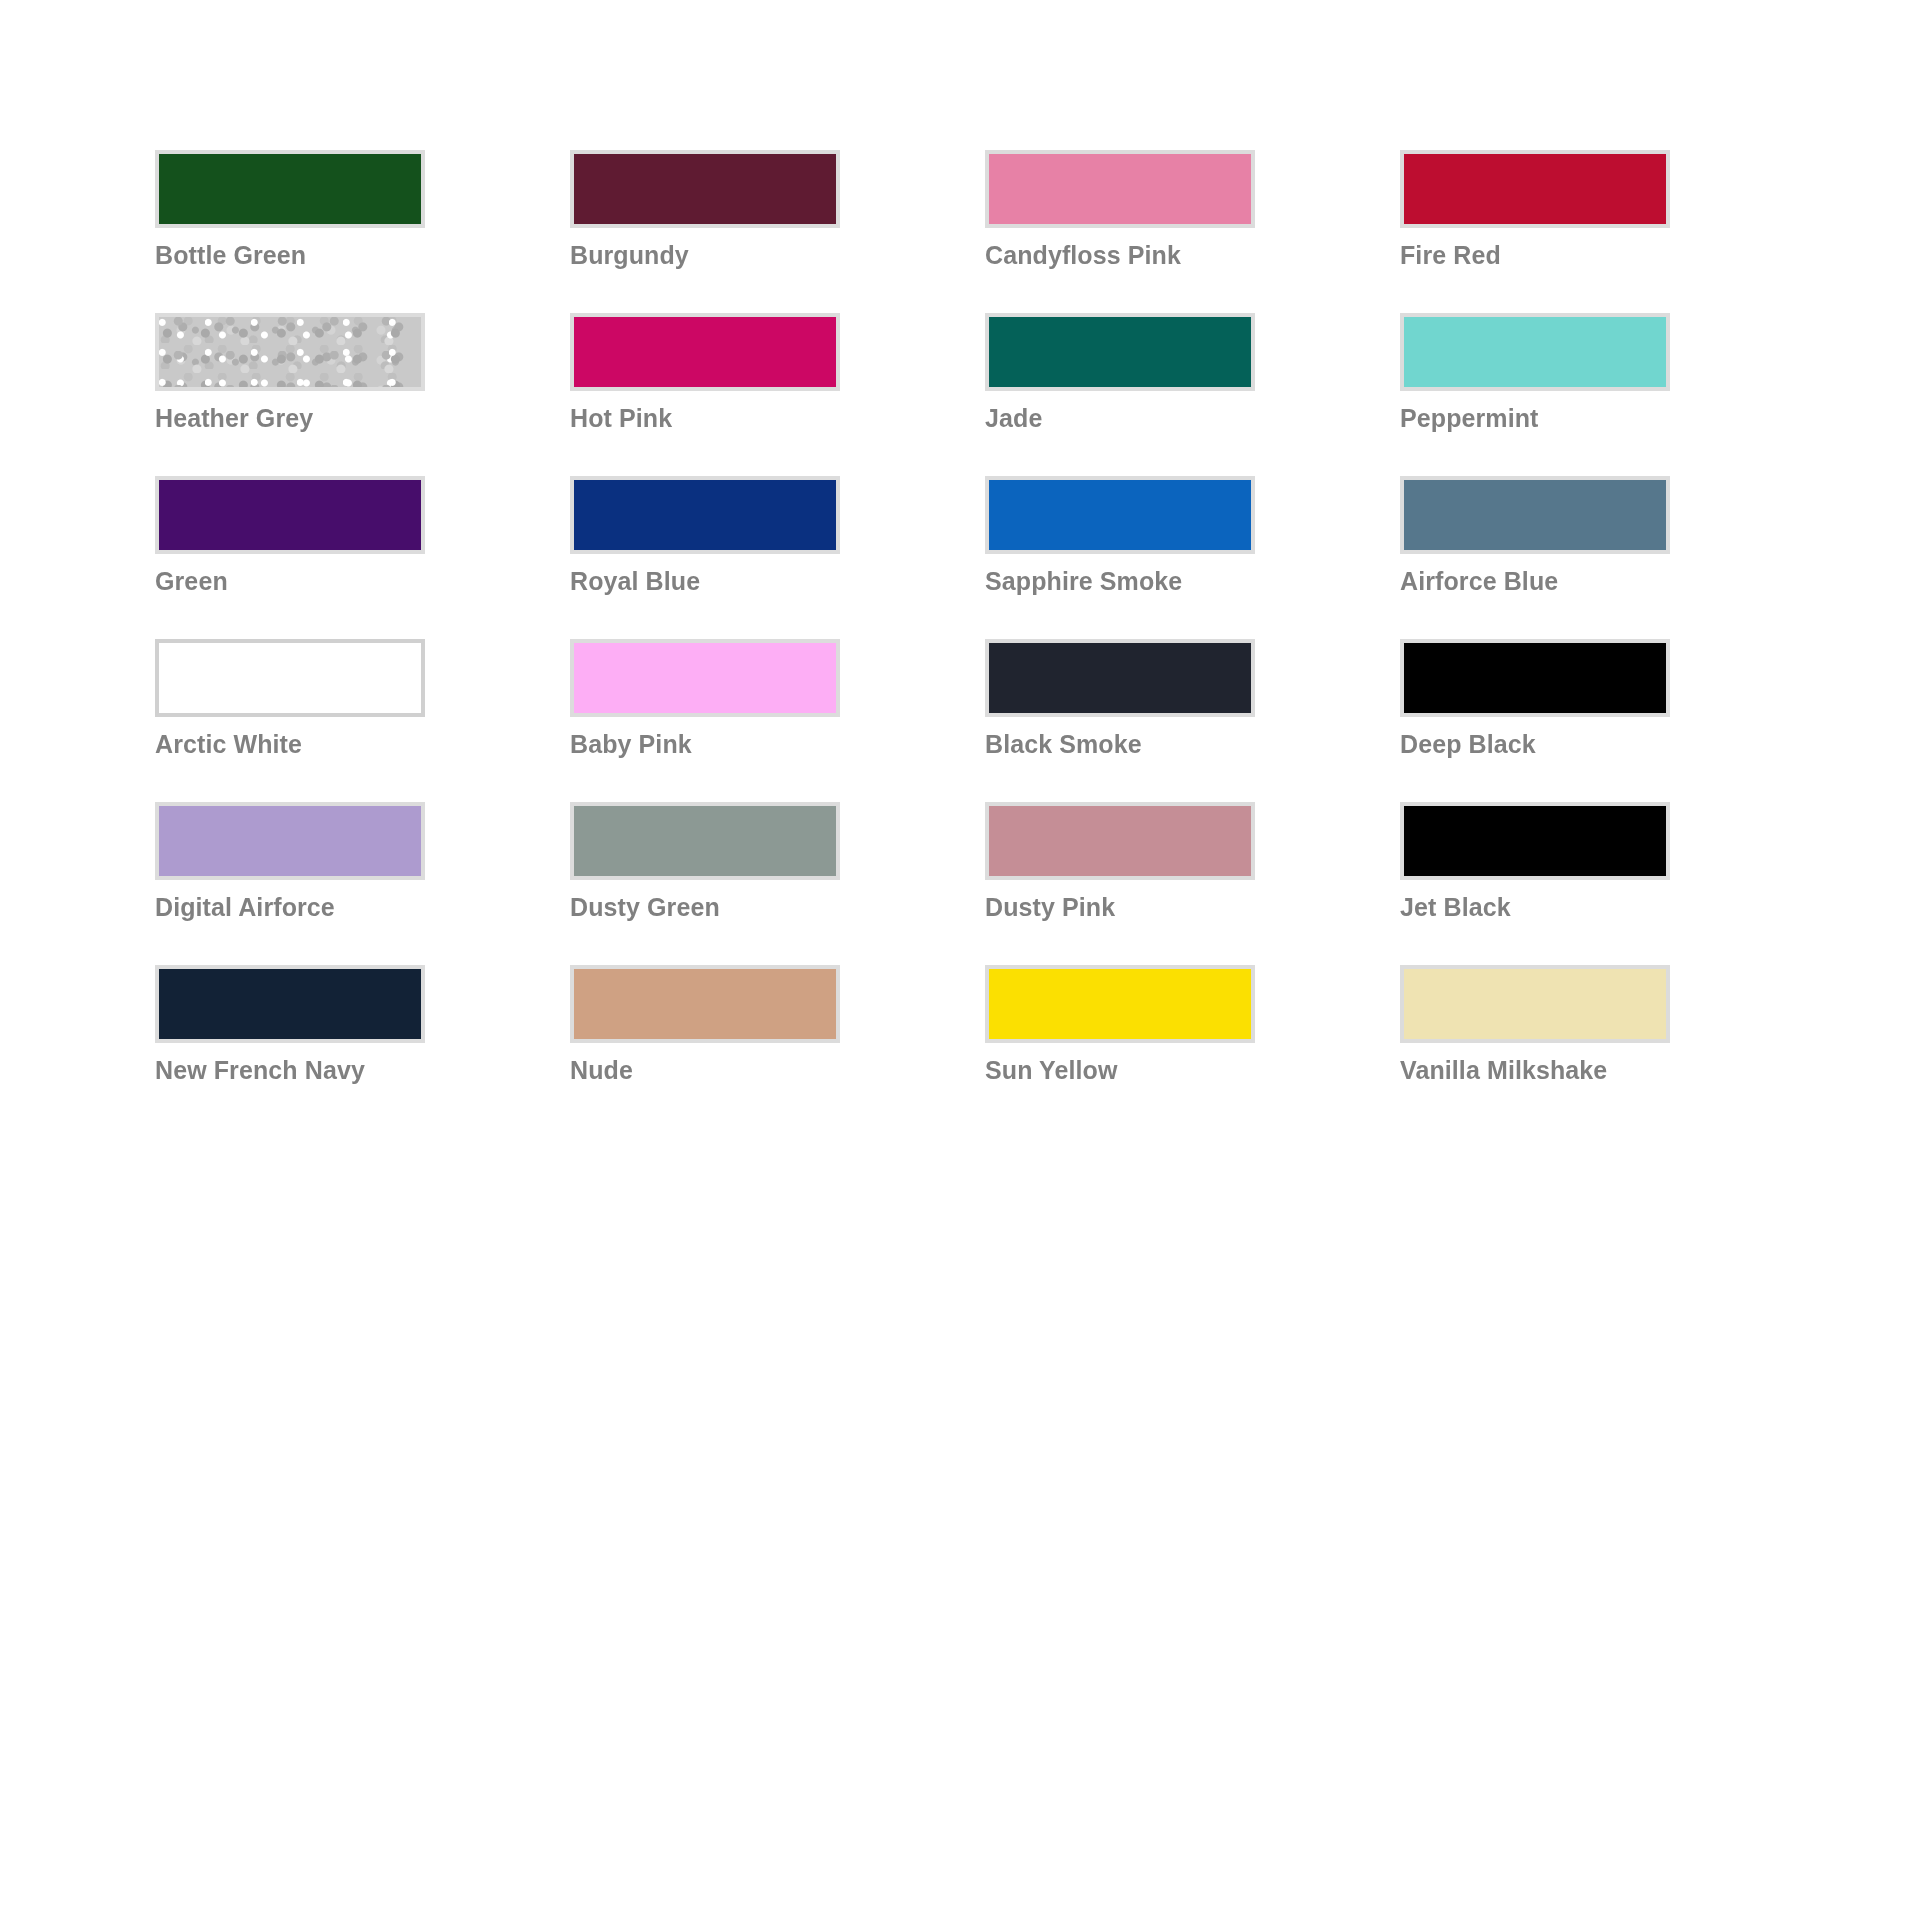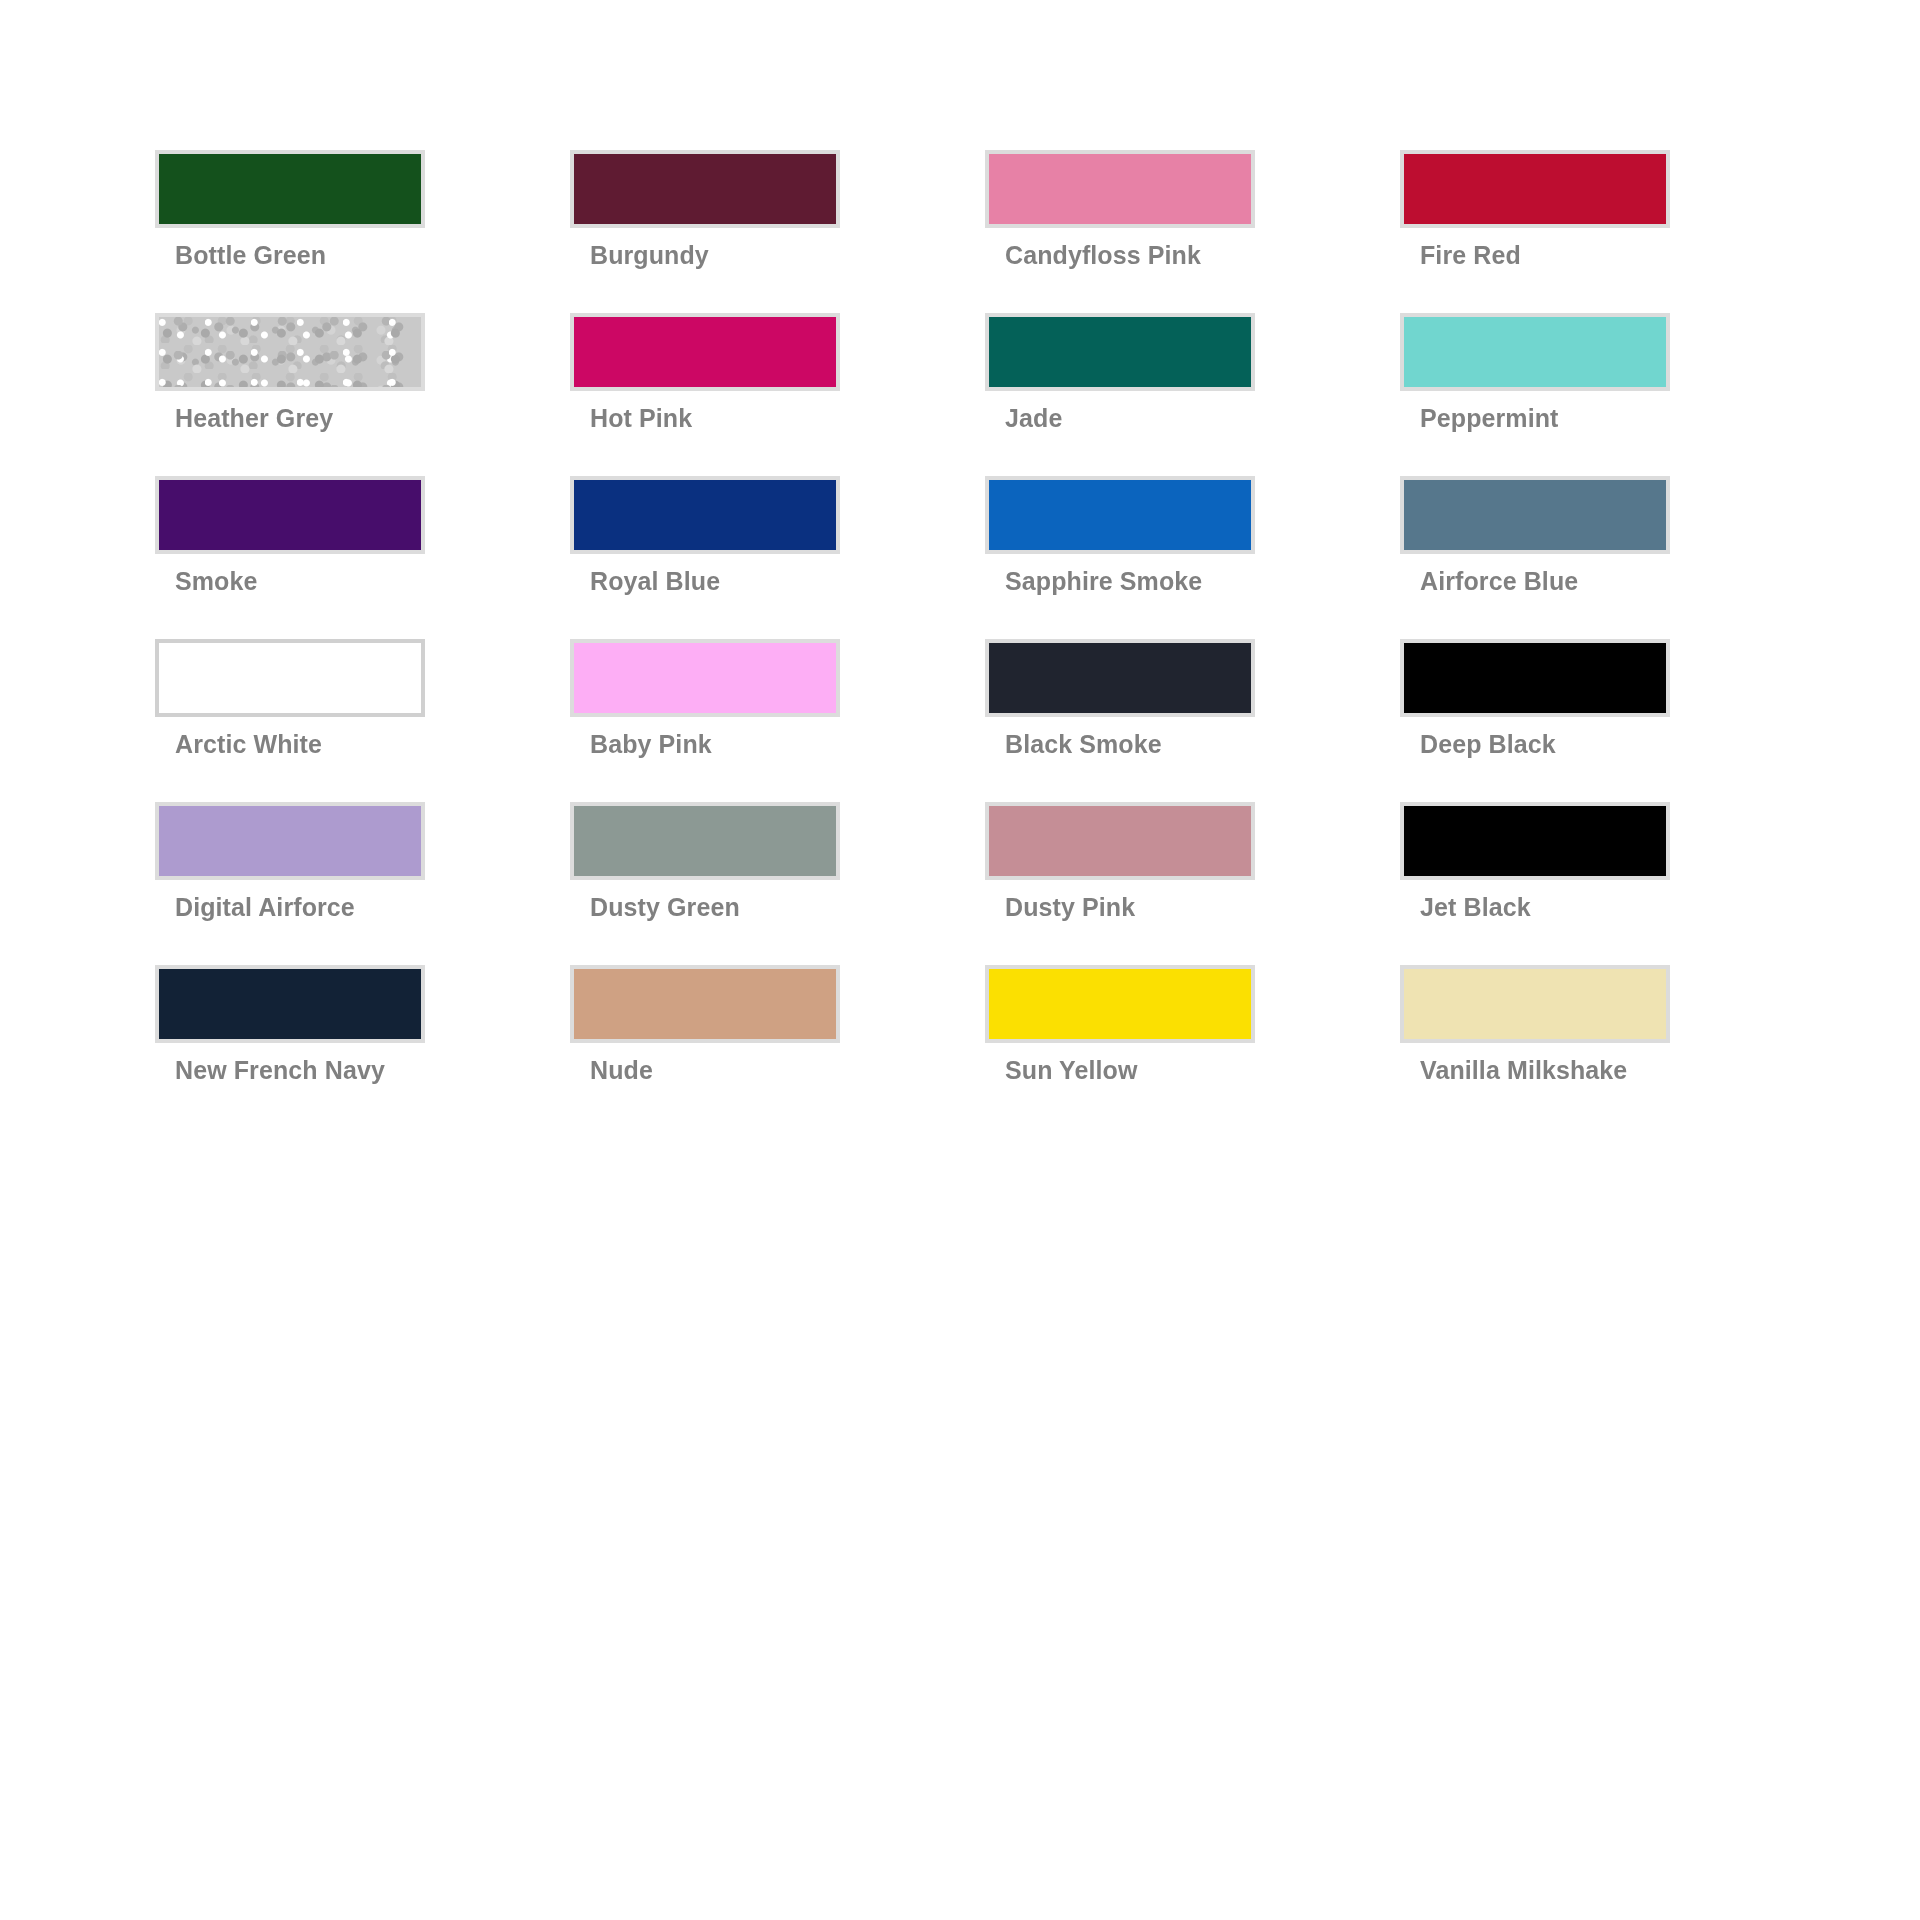--- a/index.html
+++ b/index.html
@@ -41,21 +41,20 @@
     border-color: #d0d0d0;
   }
   .swatch-label {
     margin-top: 14px;
     font-size: 25px;
     font-weight: bold;
     color: #808080;
     letter-spacing: 0.1px;
     white-space: nowrap;
     line-height: 1.1;
-    margin-left: 20px;
   }
   
   .tex-heather {
     background-color: #c9c9c9;
     background-image:
       radial-gradient(circle at 7% 18%, #ffffff 0 3px, rgba(255,255,255,0) 4px),
       radial-gradient(circle at 22% 62%, #a9a9a9 0 4px, rgba(169,169,169,0) 5px),
       radial-gradient(circle at 37% 12%, #b4b4b4 0 4px, rgba(180,180,180,0) 5px),
       radial-gradient(circle at 51% 75%, #ffffff 0 3px, rgba(255,255,255,0) 4px),
       radial-gradient(circle at 66% 33%, #aeaeae 0 4px, rgba(174,174,174,0) 5px),
@@ -100,21 +99,21 @@
     <div class="swatch-cell">
       <div class="swatch-chip tex-none" title="Jade" style="background-color: rgb(4, 97, 88);"></div>
       <div class="swatch-label">Jade</div>
     </div>
     <div class="swatch-cell">
       <div class="swatch-chip tex-none" title="Peppermint" style="background-color: rgb(113, 214, 207);"></div>
       <div class="swatch-label">Peppermint</div>
     </div>
     <div class="swatch-cell">
       <div class="swatch-chip tex-none" title="Purple" style="background-color: rgb(71, 13, 107);"></div>
-      <div class="swatch-label">Smoke</div>
+      <div class="swatch-label">Green</div>
     </div>
     <div class="swatch-cell">
       <div class="swatch-chip tex-none" title="Royal Blue" style="background-color: rgb(10, 48, 128);"></div>
       <div class="swatch-label">Royal Blue</div>
     </div>
     <div class="swatch-cell">
       <div class="swatch-chip tex-none" title="Sapphire Blue" style="background-color: rgb(11, 100, 190);"></div>
       <div class="swatch-label">Sapphire Smoke</div>
     </div>
     <div class="swatch-cell">

